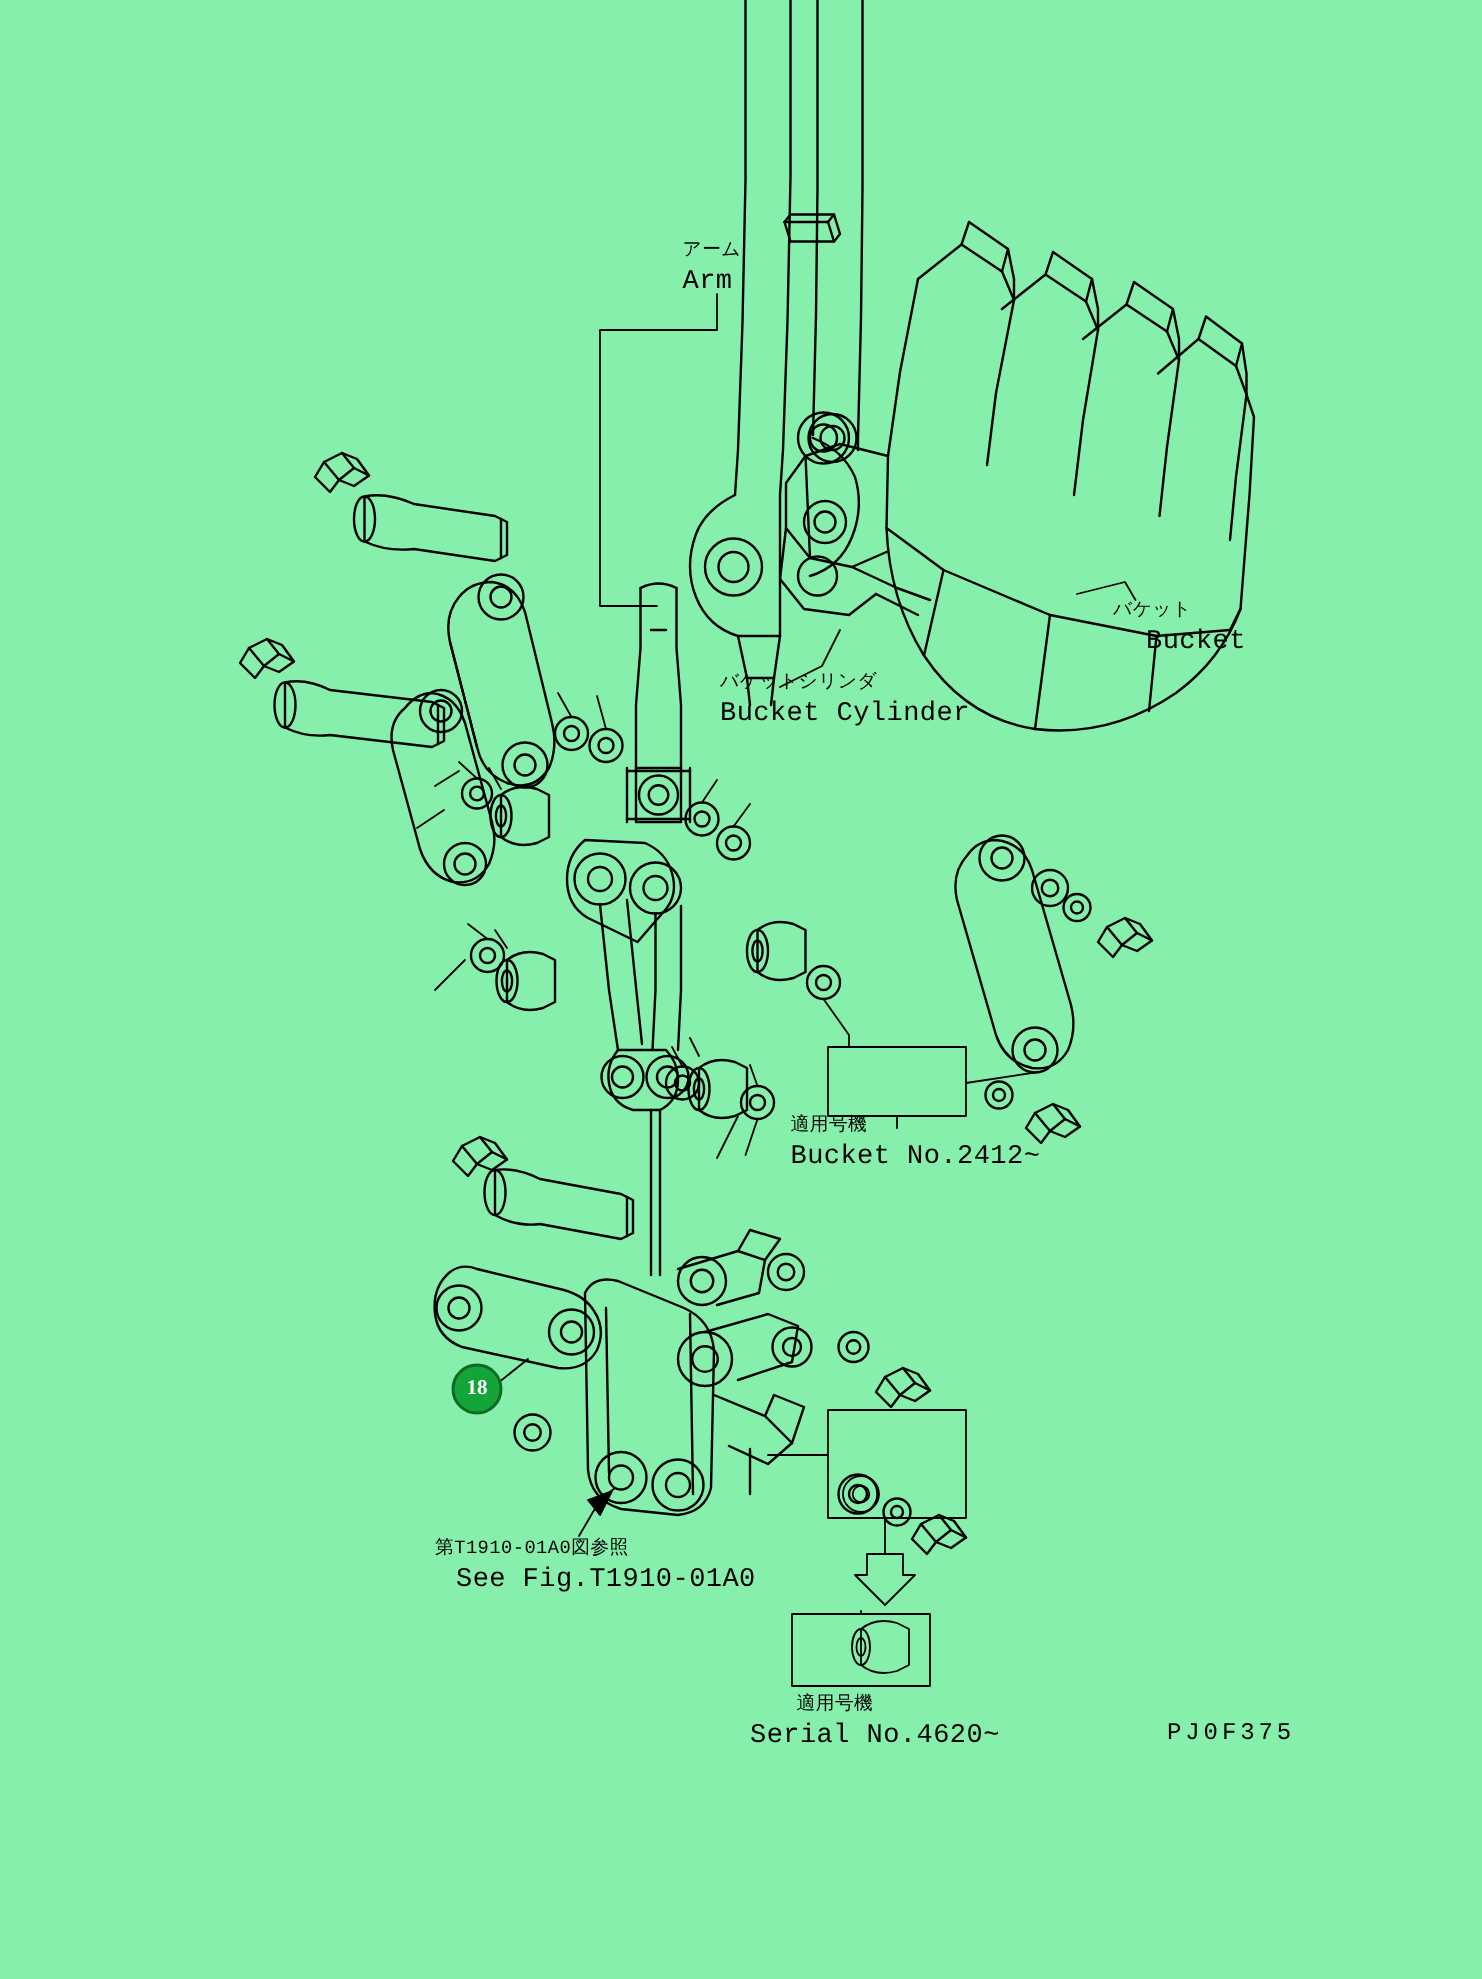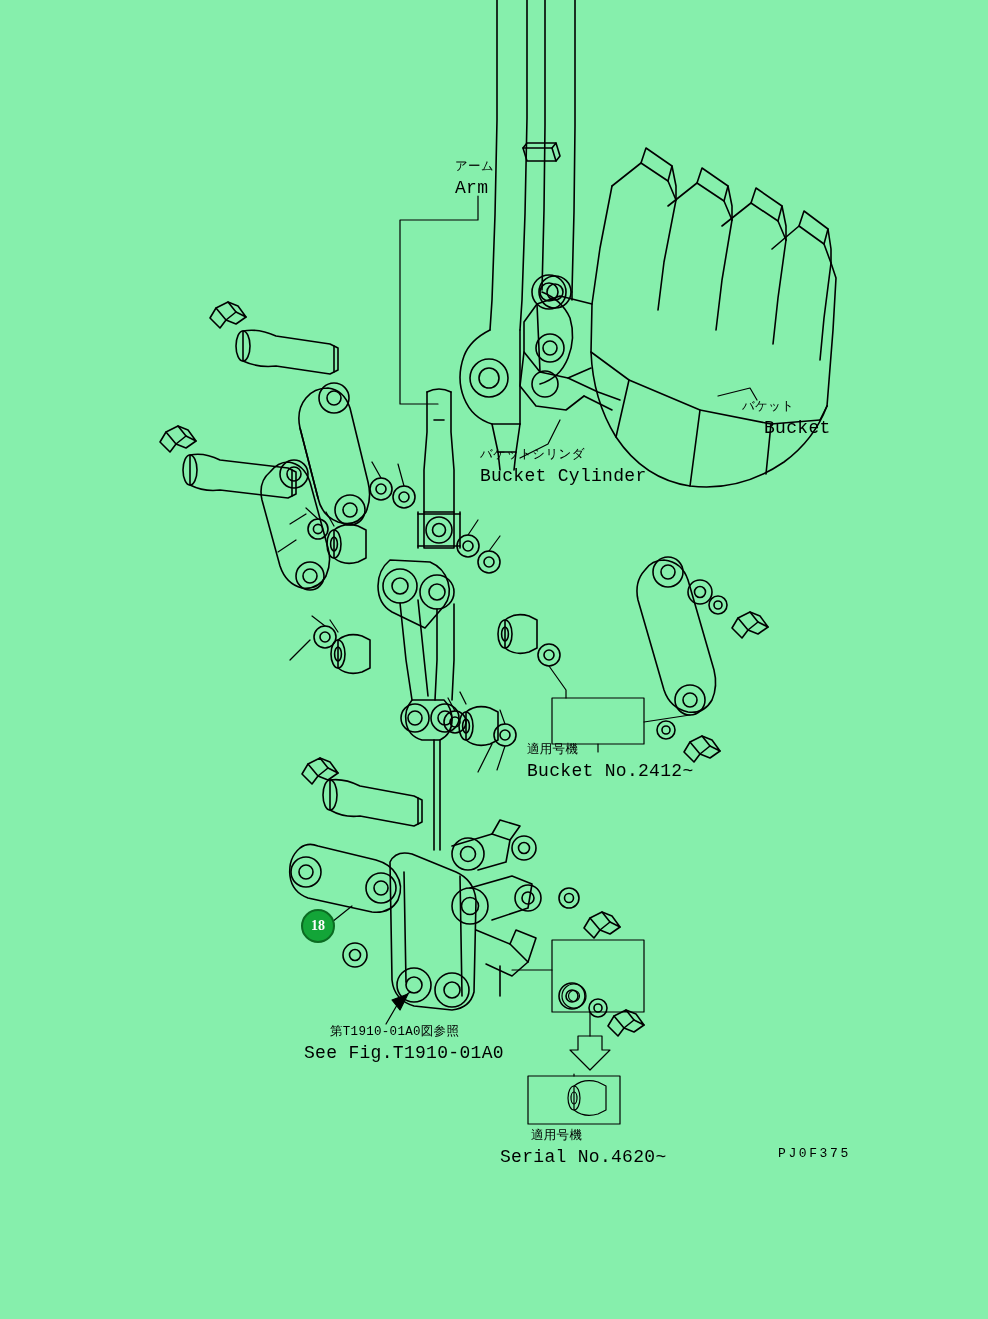--- a/index.html
+++ b/index.html
@@ -46,21 +46,21 @@
     font-size: 14px;
     font-weight: bold;
     display: flex;
     align-items: center;
     justify-content: center;
     box-sizing: border-box;
   }
   .code {
     position: absolute;
     font-family: "Liberation Mono", monospace;
-    font-size: 13px;
+    font-size: 16px;
     letter-spacing: 2.6px;
     color: #000000;
   }
 </style>
 </head>
 <body>
 
 <div id="page">
 
   <svg id="diagram-svg" viewBox="0 0 988 1319" xmlns="http://www.w3.org/2000/svg">
@@ -388,21 +388,21 @@
 
   <div class="lbl lbl-jp" style="left:742px; top:400px;">バケット</div>
   <div class="lbl lbl-en" style="left:724px; top:418px;margin-left:40px;">Bucket</div>
 
   <div class="lbl lbl-jp" style="left:480px; top:448px;">バケットシリンダ</div>
   <div class="lbl lbl-en" style="left:480px; top:466px;">Bucket Cylinder</div>
 
   <div class="lbl lbl-jp" style="left:527px; top:743px;">適用号機</div>
   <div class="lbl lbl-en" style="left:527px; top:761px;">Bucket No.2412~</div>
 
-  <div class="lbl lbl-jp" style="left:290px; top:1025px;margin-left:40px;">第T1910-01A0図参照</div>
+  <div class="lbl lbl-jp" style="left:290px; top:1025px;">第T1910-01A0図参照</div>
   <div class="lbl lbl-en" style="left:304px; top:1043px;">See Fig.T1910-01A0</div>
 
   <div class="lbl lbl-jp" style="left:531px; top:1129px;">適用号機</div>
   <div class="lbl lbl-en" style="left:500px; top:1147px;">Serial No.4620~</div>
 
   <div class="callout" style="left:301px; top:909px;">18</div>
 
   <div class="code" style="left:778px; top:1146px;">PJ0F375</div>
 
 </div>

